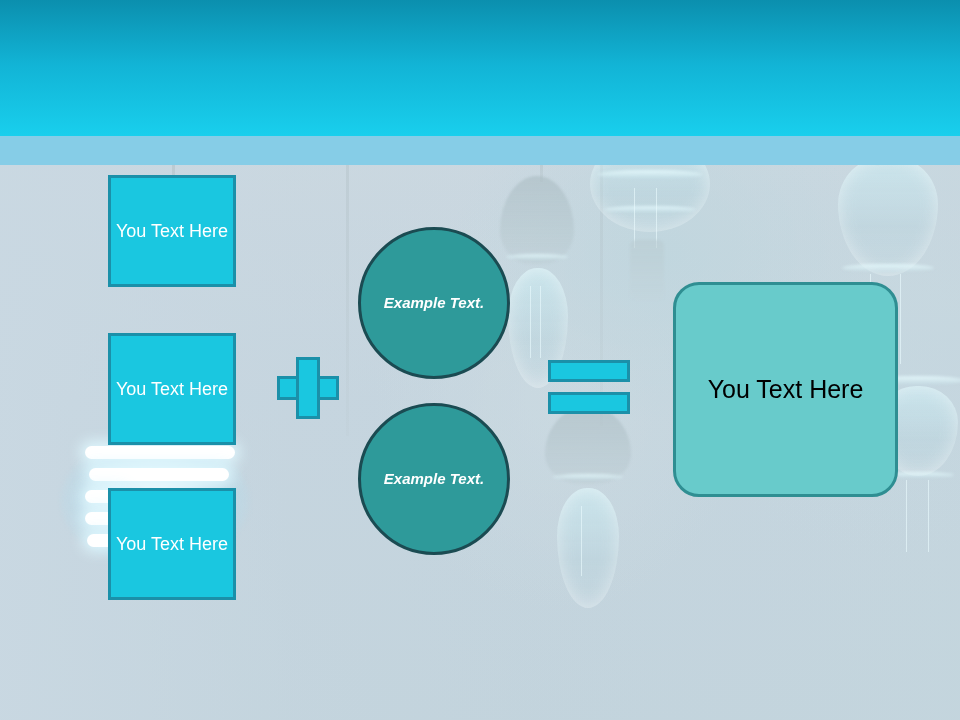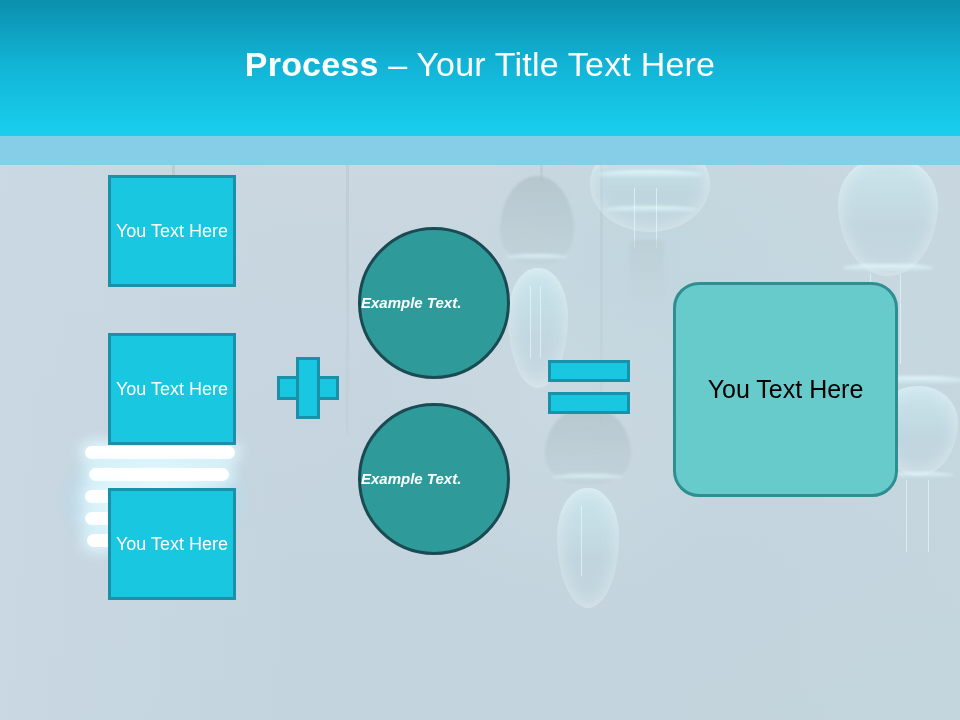--- a/index.html
+++ b/index.html
@@ -165,21 +165,21 @@
     background: #2e9a9a;
     border: 3px solid #1b4b52;
     box-sizing: border-box;
     color: #ffffff;
     font-size: 15px;
     font-weight: bold;
     font-style: italic;
     line-height: 1.55;
     display: flex;
     align-items: center;
-    justify-content: flex-start;
+    justify-content: center;
     text-align: center;
   }
   #circle1 { left: 358px; top: 227px; }
   #circle2 { left: 358px; top: 403px; }
 
   
   .equals { position: absolute; left: 548px; top: 360px; width: 82px; height: 54px; }
   .equals .bar {
     position: absolute;
     left: 0; width: 82px; height: 22px;
@@ -268,23 +268,20 @@
       <div class="cfl-coil" style="left:4px;top:22px;width:140px;"></div>
       <div class="cfl-coil" style="left:0;  top:44px;width:40px;"></div>
       <div class="cfl-coil" style="left:0;  top:66px;width:34px;"></div>
       <div class="cfl-coil" style="left:2px;top:88px;width:28px;"></div>
     </div>
   </div>
 
   <div class="header"></div>
   <div class="subband"></div>
 
-  <div class="title">
-    <span class="strong">Process</span><span class="light"> – Your Title Text Here</span>
-  </div>
 
   <div id="inbox1" class="inbox">
     <span>You Text Here</span>
   </div>
   <div id="inbox2" class="inbox">
     <span>You Text Here</span>
   </div>
   <div id="inbox3" class="inbox">
     <span>You Text Here</span>
   </div>

